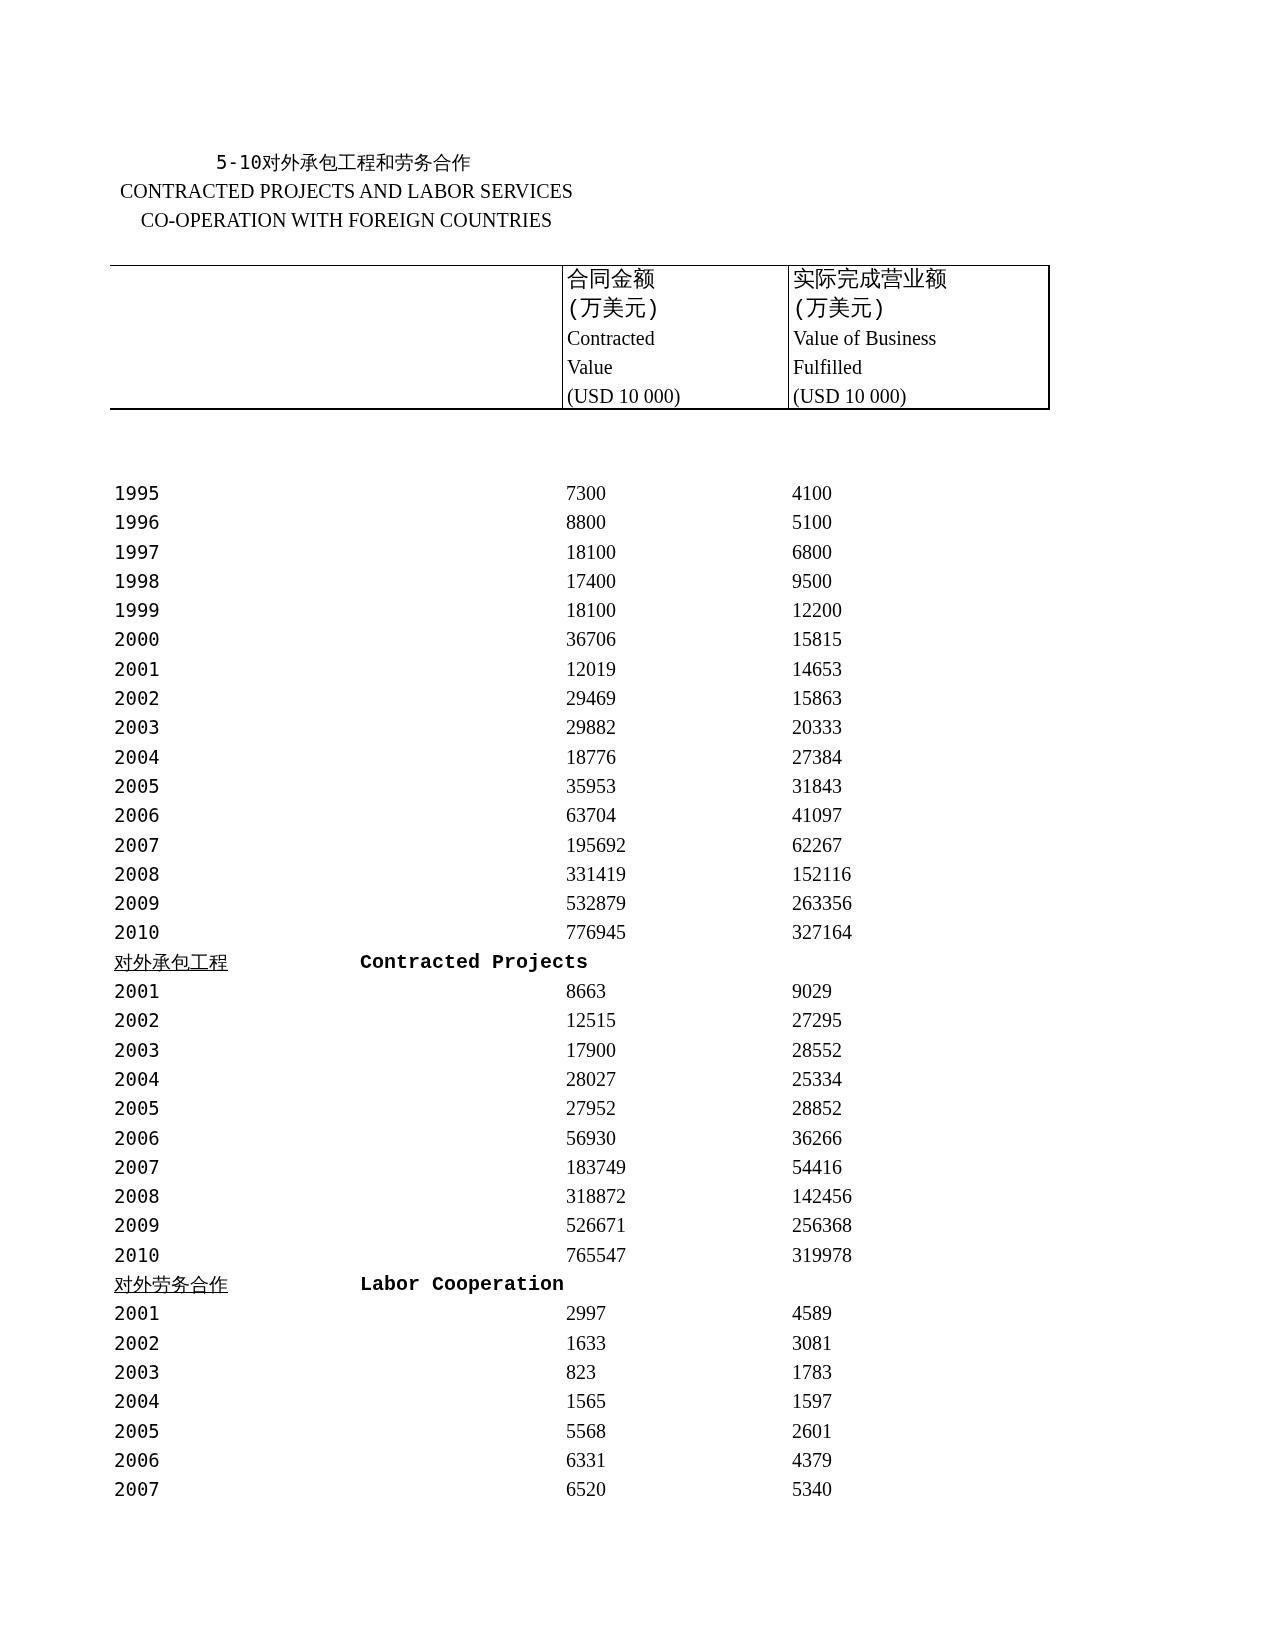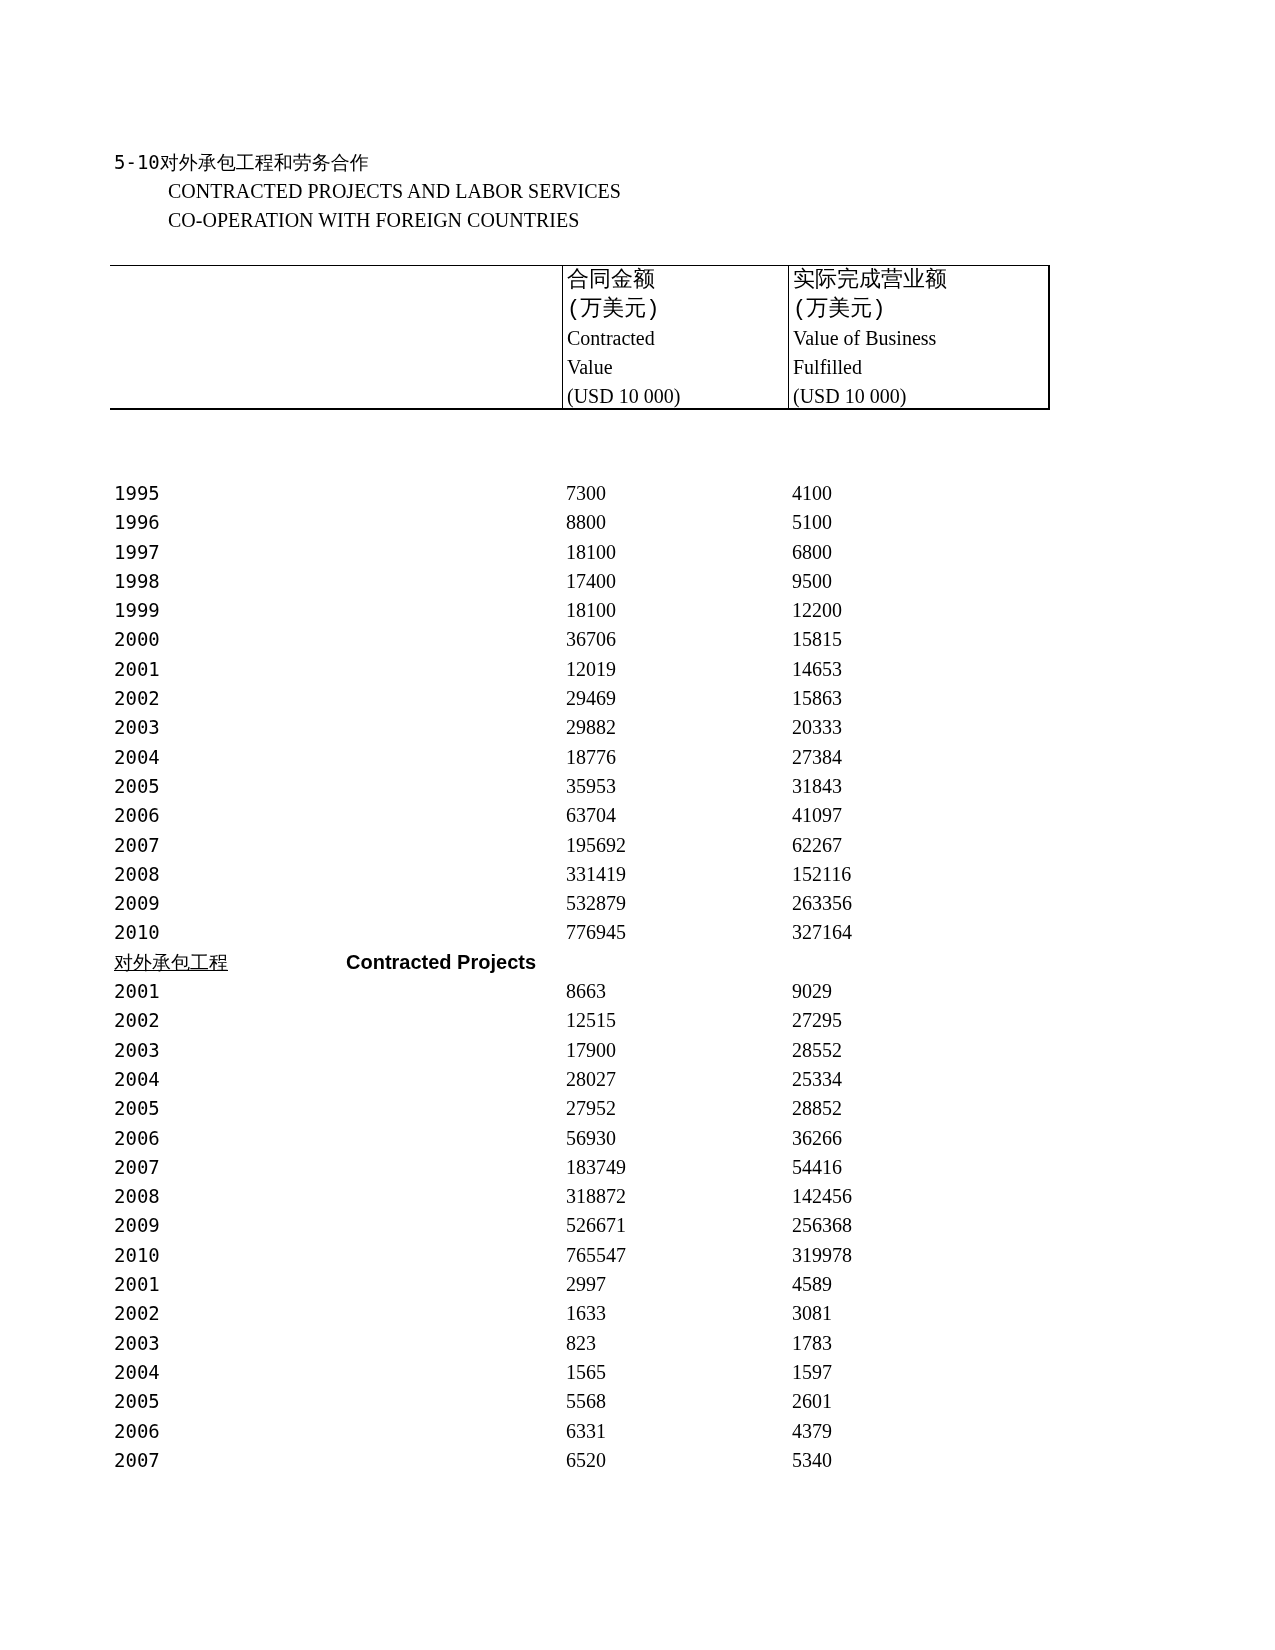--- a/index.html
+++ b/index.html
@@ -1,39 +1,39 @@
 <!DOCTYPE html>
 <html><head>
   <meta charset="utf-8">
   <style>
     html, body { margin: 0; padding: 0; background: #ffffff; }
     body { width: 1275px; height: 1650px; position: relative; overflow: hidden; color: #000; }
     .title-block { position: absolute; left: 114px; top: 148px; }
-    .title-line { height: 29px; line-height: 29px; font-size: 20px; white-space: nowrap; }
+    .title-line { height: 29px; line-height: 29px; font-size: 20px; white-space: nowrap; text-align: center; }
     .title-cn { font-family: "DejaVu Sans Mono", monospace; font-size: 19px; }
     .title-cn .cn { font-family: "DejaVu Serif", serif; font-weight: normal; }
-    .title-en { font-family: "Liberation Serif", serif; padding-left: 6px; margin-left: 48px; }
+    .title-en { font-family: "Liberation Serif", serif; padding-left: 6px; }
 
     .header-table { position: absolute; left: 110px; top: 265px; width: 940px; height: 145px;
       border-top: 1.5px solid #000; border-bottom: 2px solid #000; border-right: 2px solid #000; box-sizing: border-box; }
     .hcol { position: absolute; top: 0; bottom: 0; }
     .hcol-year { left: 0; width: 452px; }
     .hcol-c1 { left: 452px; width: 226px; border-left: 1.5px solid #000; }
     .hcol-c2 { left: 678px; right: 0; border-left: 1px solid #000000; }
     .hline { position: absolute; left: 4px; height: 29px; line-height: 29px; font-size: 20px; white-space: nowrap; }
     .cn-text { font-family: Liberation Mono, monospace; font-size: 22px; }
     .en-text { font-family: "Liberation Serif", serif; }
 
     .rows { position: absolute; left: 0; top: 447px; width: 1275px; margin-top: 32px; }
     .row { position: relative; height: 29.3px; line-height: 29.3px; font-size: 20px; }
     .cell-year { position: absolute; left: 114px; font-family: "DejaVu Sans Mono", monospace; font-size: 19px; }
     .cell-v1 { position: absolute; left: 566px; font-family: "Liberation Serif", serif; }
     .cell-v2 { position: absolute; left: 792px; font-family: "Liberation Serif", serif; }
     .sec-cn { position: absolute; left: 114px; font-family: "DejaVu Serif", serif; font-size: 19px; text-decoration: underline; }
-    .sec-en { position: absolute; left: 346px; font-family: Liberation Sans, sans-serif; font-weight: bold; }
+    .sec-en { position: absolute; left: 360px; font-family: Liberation Mono, monospace; font-weight: bold; }
   </style>
 </head>
 <body>
 
 <div class="title-block">
   <div class="title-line title-cn"><span>5-10</span><span class="cn">对外承包工程和劳务合作</span></div>
   <div class="title-line title-en">CONTRACTED PROJECTS AND LABOR SERVICES</div>
   <div class="title-line title-en">CO-OPERATION WITH FOREIGN COUNTRIES</div>
 </div>
 
@@ -183,20 +183,24 @@
       <span class="cell-year">2009</span>
       <span class="cell-v1">526671</span>
       <span class="cell-v2">256368</span>
     </div>
     <div class="row">
       <span class="cell-year">2010</span>
       <span class="cell-v1">765547</span>
       <span class="cell-v2">319978</span>
     </div>
     <div class="row">
+      <span class="sec-cn">对外劳务合作</span>
+      <span class="sec-en">Labor Cooperation</span>
+    </div>
+    <div class="row">
       <span class="cell-year">2001</span>
       <span class="cell-v1">2997</span>
       <span class="cell-v2">4589</span>
     </div>
     <div class="row">
       <span class="cell-year">2002</span>
       <span class="cell-v1">1633</span>
       <span class="cell-v2">3081</span>
     </div>
     <div class="row">

